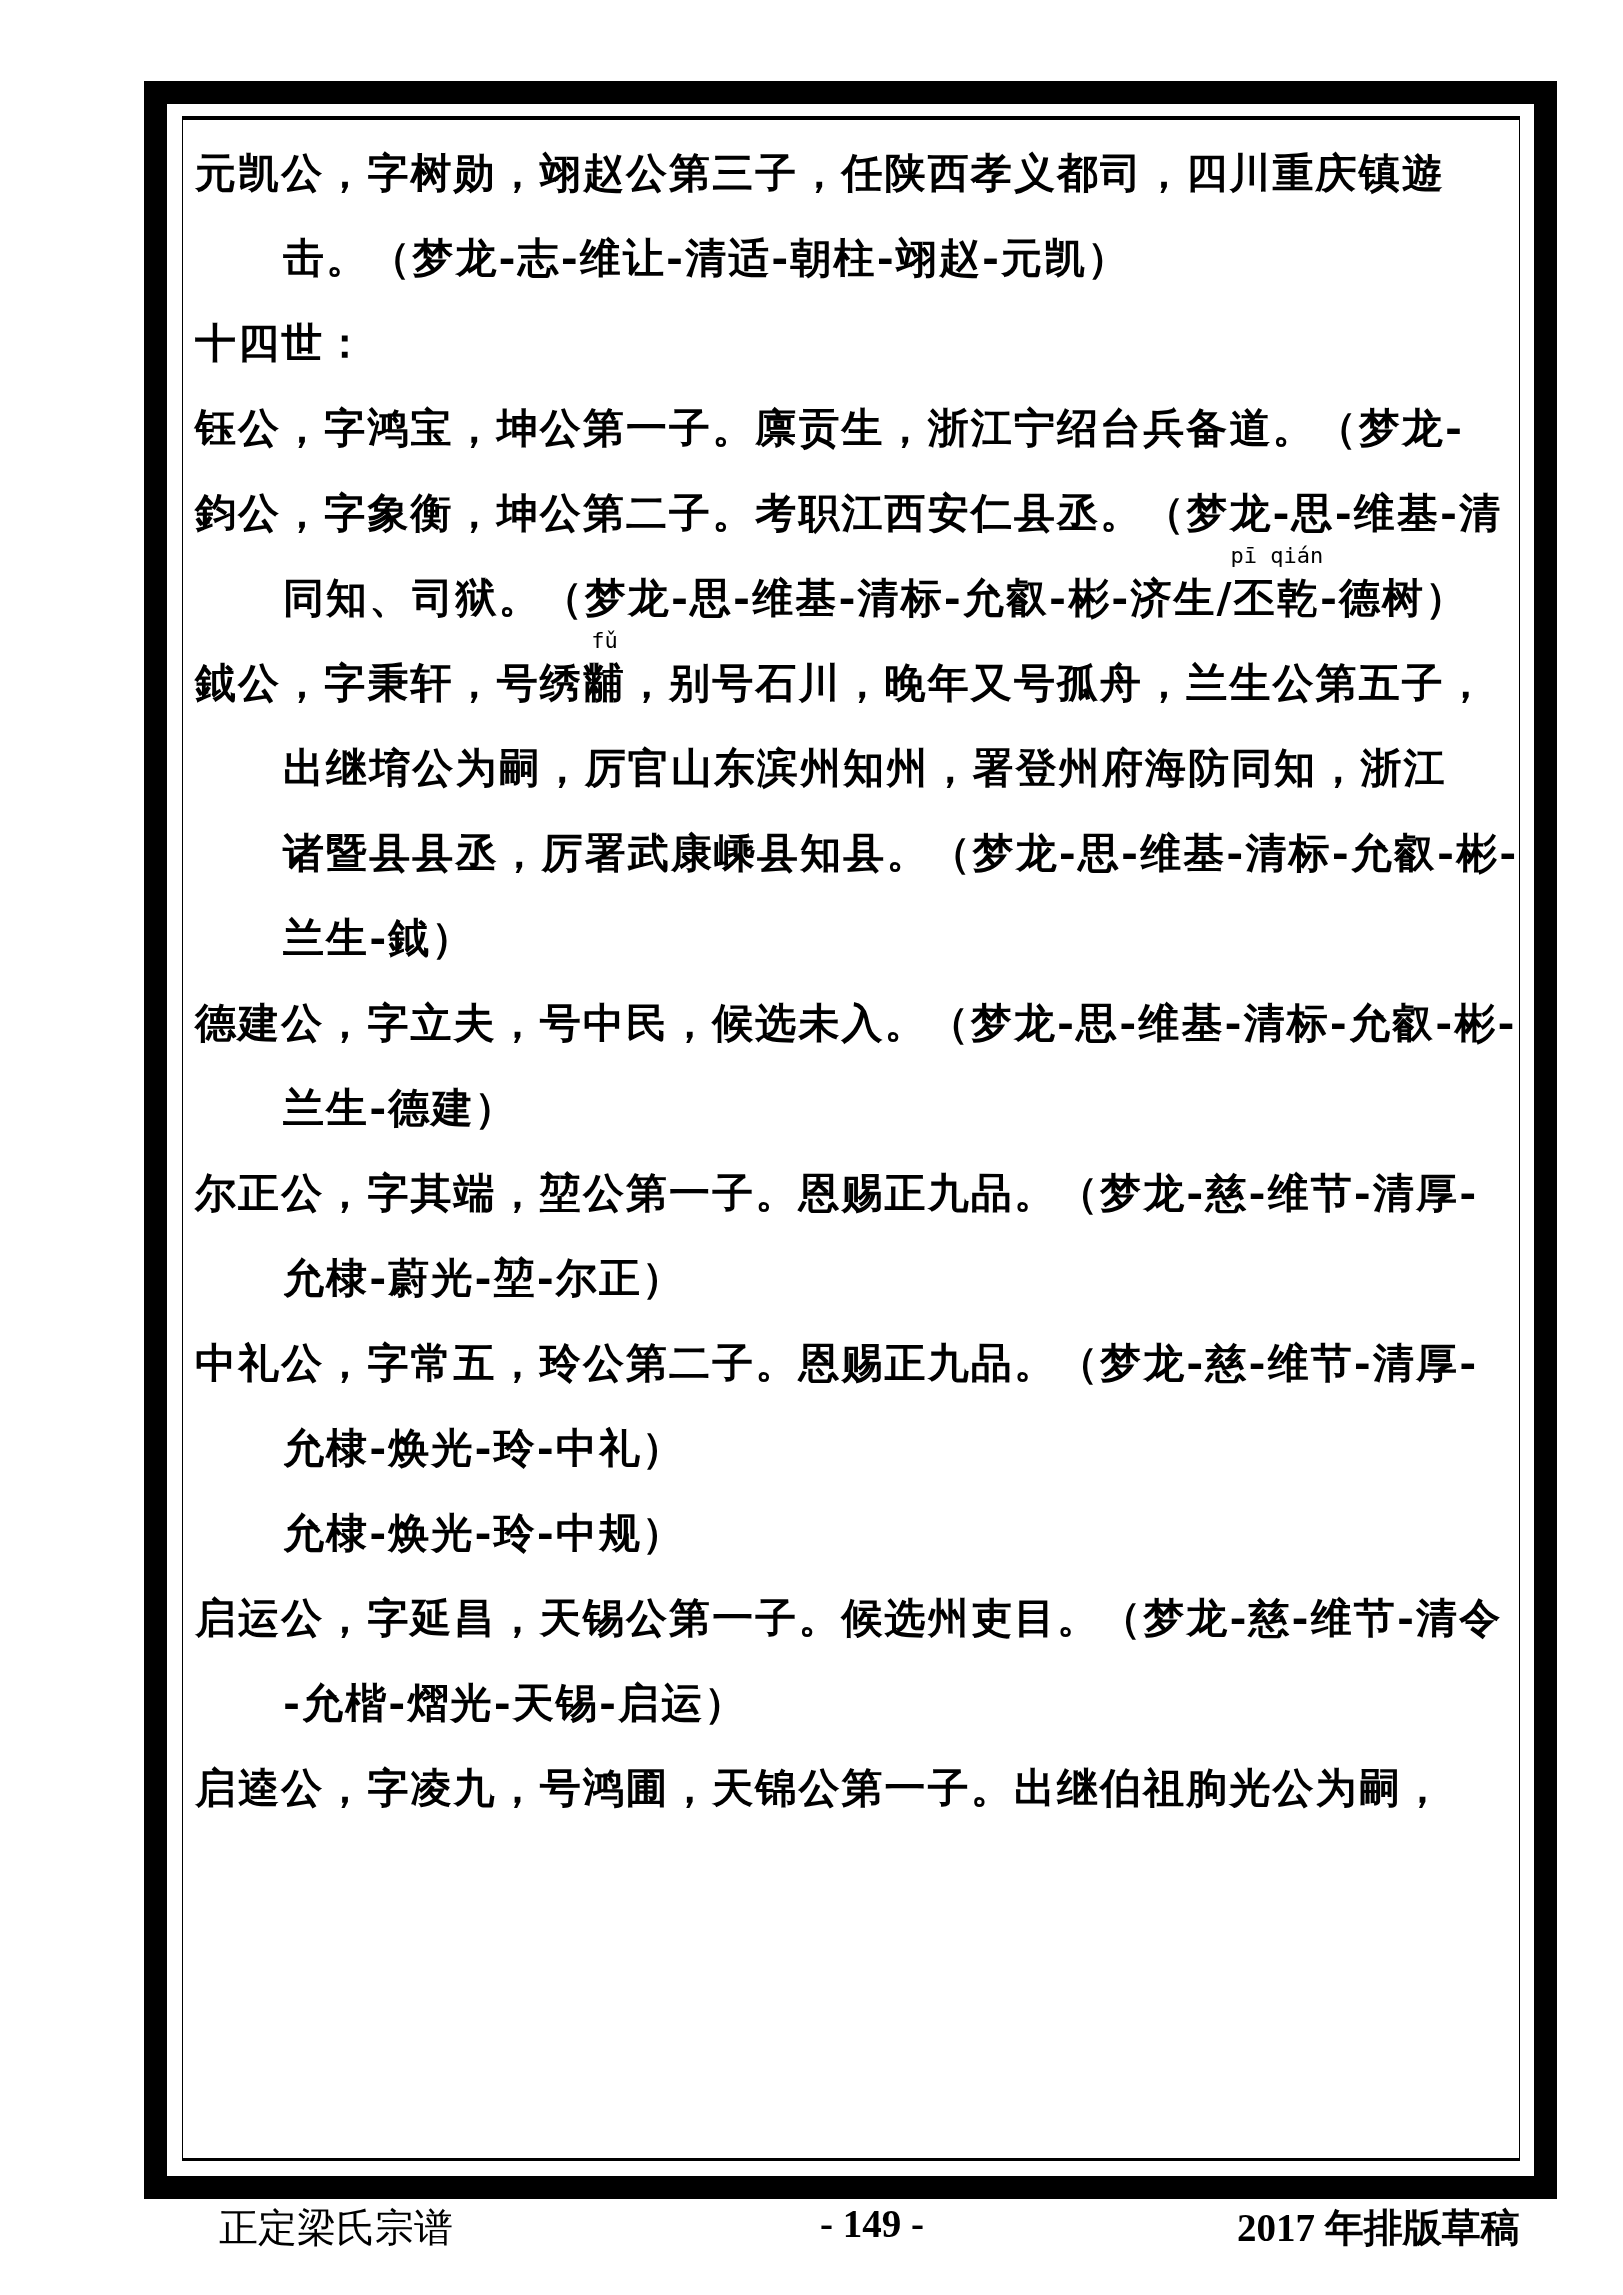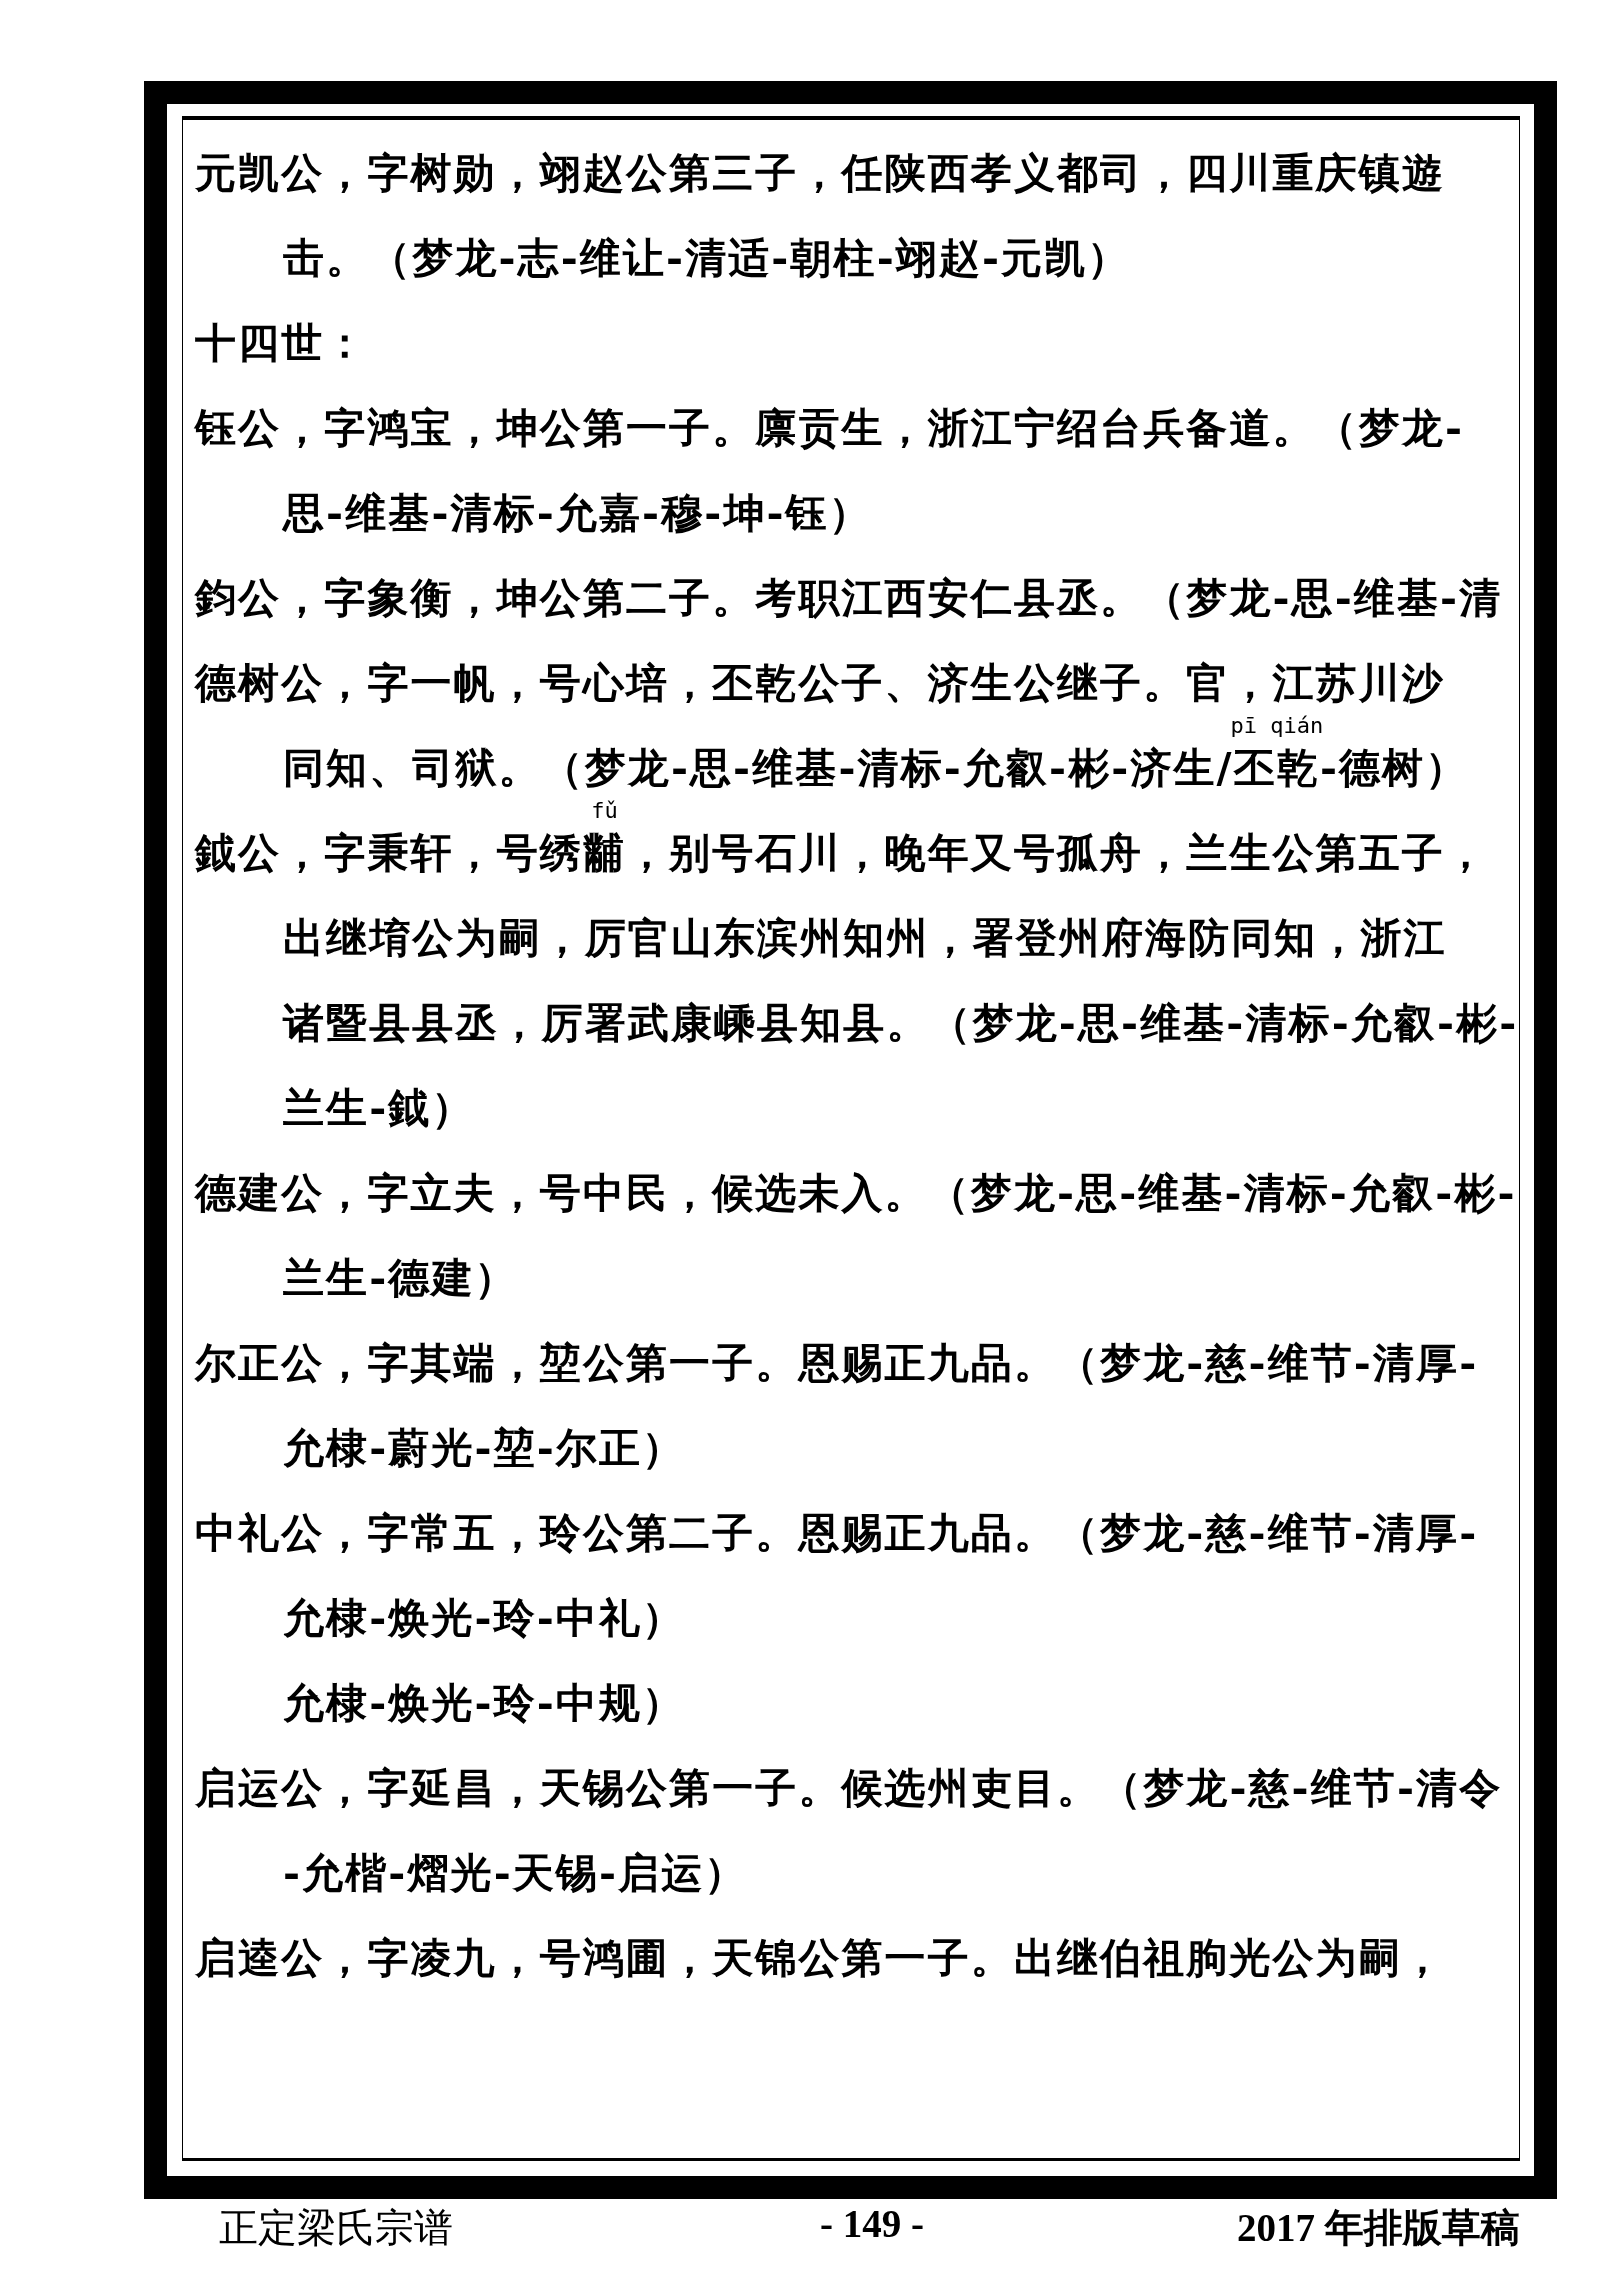--- a/index.html
+++ b/index.html
@@ -35,23 +35,21 @@
 <div class="outer-frame">
   <div class="outer-inner"></div>
 </div>
 <div class="inner-frame"></div>
 
 <div class="content para">
   <span class="line">元凯公，字树勋，翊赵公第三子，任陕西孝义都司，四川重庆镇遊</span>
   <span class="line indent">击。（梦龙-志-维让-清适-朝柱-翊赵-元凯）</span>
   <span class="line">十四世：</span>
   <span class="line">钰公，字鸿宝，坤公第一子。廪贡生，浙江宁绍台兵备道。（梦龙-</span>
-  <span class="line indent">思-维基-清标-允嘉-穆-坤-钰）</span>
   <span class="line">鈞公，字象衡，坤公第二子。考职江西安仁县丞。（梦龙-思-维基-清</span>
-  <span class="line">德树公，字一帆，号心培，丕乾公子、济生公继子。官，江苏川沙</span>
   <span class="line indent"><span>同知、司狱。（梦龙-思-维基-清标-允叡-彬-济生/</span><span class="ruby-wrap"><span class="ruby-text">pī qián</span><span>丕乾</span></span><span>-德树）</span></span>
   <span class="line"><span>鉞公，字秉轩，号绣</span><span class="ruby-wrap"><span class="ruby-text">fǔ</span><span>黼</span></span><span>，别号石川，晚年又号孤舟，兰生公第五子，</span></span>
   <span class="line indent">出继堉公为嗣，厉官山东滨州知州，署登州府海防同知，浙江</span>
   <span class="line indent">诸暨县县丞，厉署武康嵊县知县。（梦龙-思-维基-清标-允叡-彬-</span>
   <span class="line indent">兰生-鉞）</span>
   <span class="line">德建公，字立夫，号中民，候选未入。（梦龙-思-维基-清标-允叡-彬-</span>
   <span class="line indent">兰生-德建）</span>
   <span class="line">尔正公，字其端，堃公第一子。恩赐正九品。（梦龙-慈-维节-清厚-</span>
   <span class="line indent">允棣-蔚光-堃-尔正）</span>
   <span class="line">中礼公，字常五，玲公第二子。恩赐正九品。（梦龙-慈-维节-清厚-</span>

